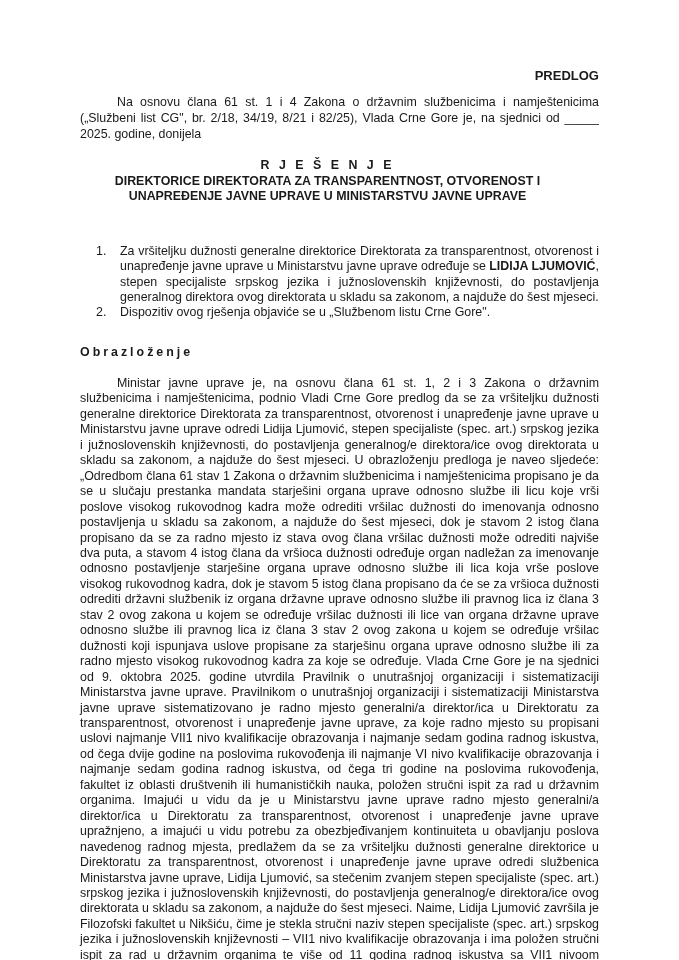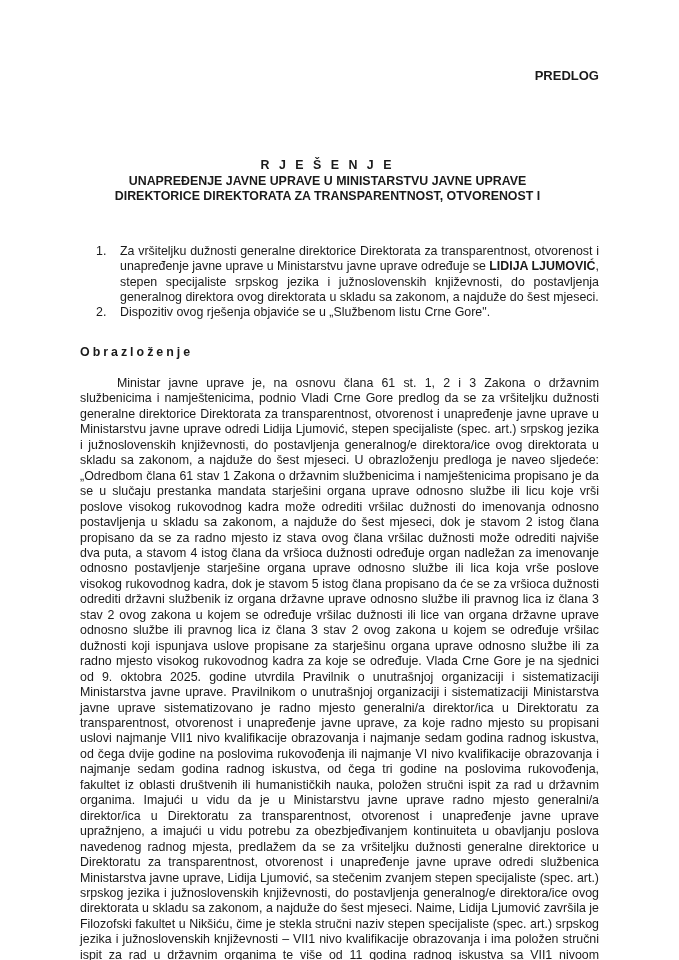--- a/index.html
+++ b/index.html
@@ -19,25 +19,26 @@
   .body .indent{display:inline-block;width:37px;}
   b{font-weight:bold;}
 </style>
 </head>
 <body>
 
 <div class="page">
 
   <div class="predlog">PREDLOG</div>
 
+  <div class="intro"><span class="indent"></span><span>Na osnovu člana 61 st. 1 i 4 Zakona o državnim službenicima i namještenicima („Službeni list CG", br. 2/18, 34/19, 8/21 i 82/25), Vlada Crne Gore je, na sjednici od _____ 2025. godine, donijela</span></div>
 
   <div class="title">
     <div class="spaced">R J E Š E N J E</div>
+    <div>DIREKTORICE DIREKTORATA ZA TRANSPARENTNOST, OTVORENOST I</div>
     <div>UNAPREĐENJE JAVNE UPRAVE U MINISTARSTVU JAVNE UPRAVE</div>
-    <div>DIREKTORICE DIREKTORATA ZA TRANSPARENTNOST, OTVORENOST I</div>
   </div>
 
   <ol class="list">
     <li>
       <span class="num">1.</span>
       <span>Za vršiteljku dužnosti generalne direktorice Direktorata za transparentnost, otvorenost i unapređenje javne uprave u Ministarstvu javne uprave određuje se </span><b>LIDIJA LJUMOVIĆ</b><span>, stepen specijaliste srpskog jezika i južnoslovenskih književnosti, do postavljenja generalnog direktora ovog direktorata u skladu sa zakonom, a najduže do šest mjeseci.</span>
     </li>
     <li>
       <span class="num">2.</span>
       <span>Dispozitiv ovog rješenja objaviće se u „Službenom listu Crne Gore".</span>

